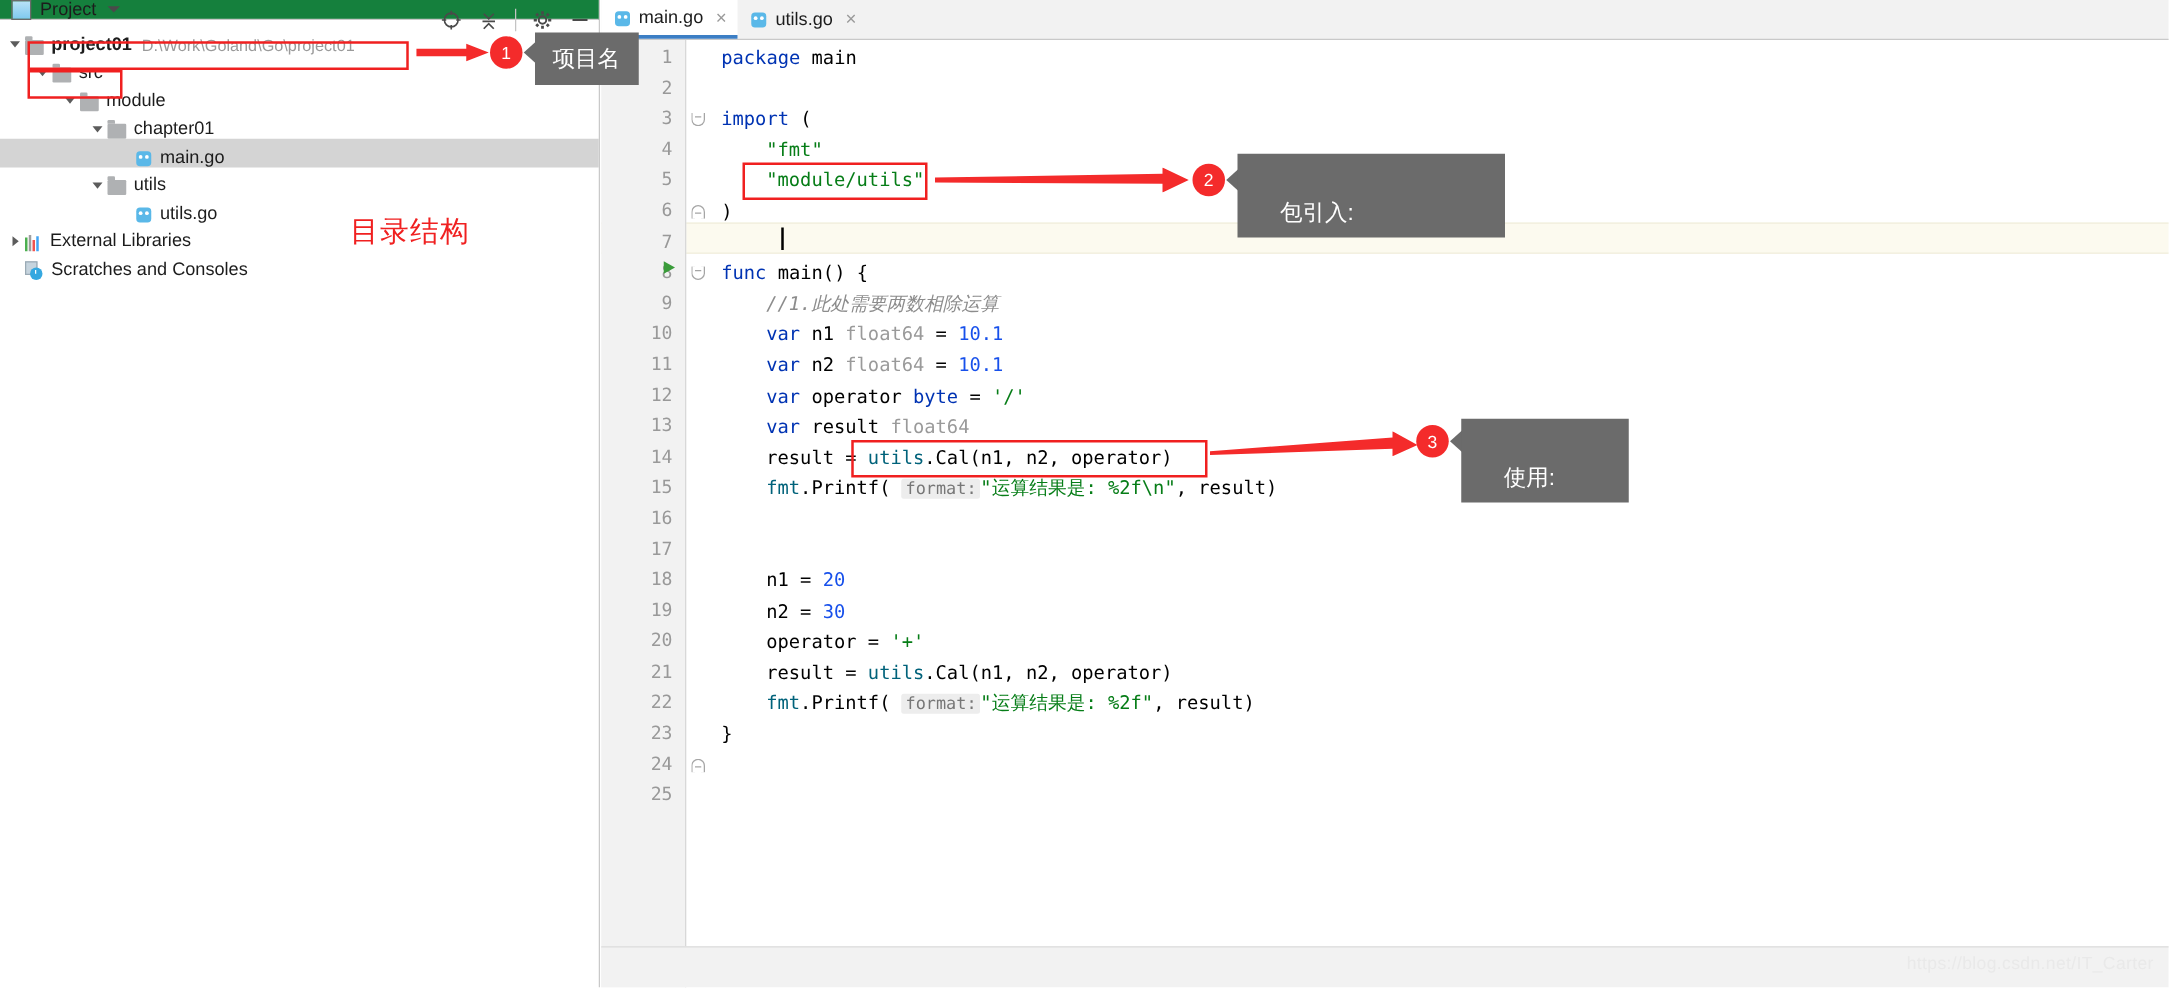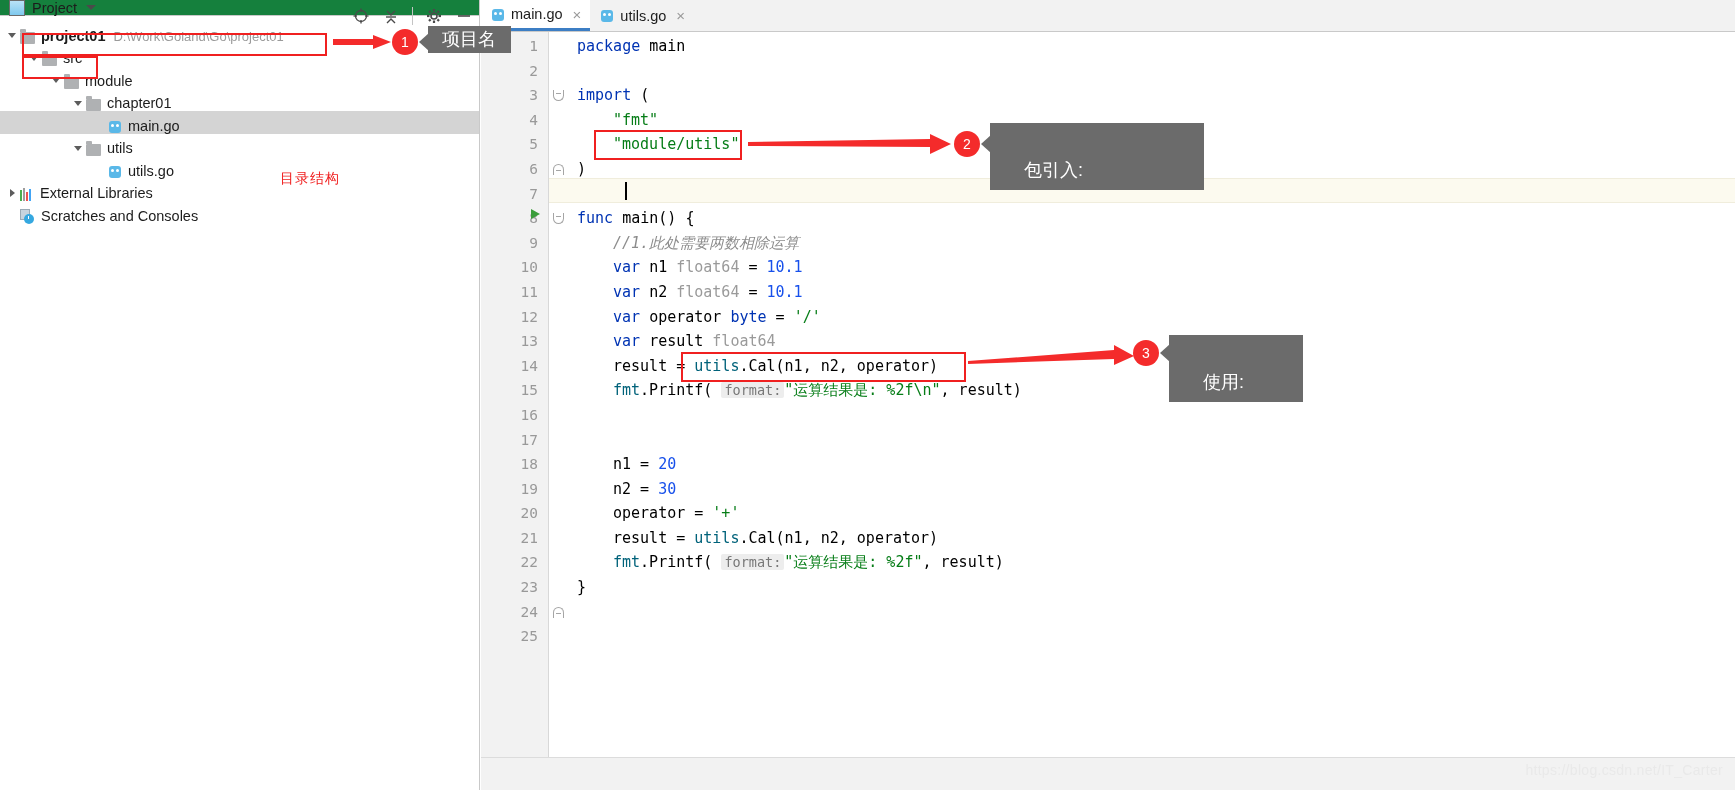--- a/index.html
+++ b/index.html
@@ -192,21 +192,21 @@
   
   .redbox {
     position: absolute;
     border: 2px solid #f02020;
     box-sizing: border-box;
     pointer-events: none;
   }
   .cn-note {
     position: absolute;
     color: #f02020;
-    font-size: 14px;
+    font-size: 23px;
     font-weight: 500;
     letter-spacing: 1px;
   }
 
   
   .editor-area {
     position: absolute;
     left: 481px; top: 0;
     right: 0; bottom: 0;
     background: #ffffff;
@@ -646,21 +646,21 @@
     </div>
 
     <div class="bottom-strip" style="left:0;"></div>
   </div>
 
   <svg class="arrow-red" style="left:333px; top:33px; width:60px; height:18px;" viewBox="0 0 60 18">
     <polygon points="0,6 40,6 40,2 58,9 40,16 40,12 0,12" fill="#f42b2b"></polygon>
   </svg>
   <div class="badge" style="left:392px; top:29px;">1</div>
   <div class="anno-tip" style="left:419px; top:33px;"></div>
-  <div class="anno-box" style="left:428px; top:26px; width:83px; height:27px; display:flex; align-items:center;">
+  <div class="anno-box" style="left:428px; top:26px; width:83px; height:42px; display:flex; align-items:center;">
     <span>项目名</span>
   </div>
 
   <svg class="arrow-red" style="left:748px; top:134px; width:205px; height:20px;" viewBox="0 0 205 20">
     <polygon points="0,8 182,5 182,0 203,10 182,20 182,13 0,12" fill="#f42b2b"></polygon>
   </svg>
   <div class="badge" style="left:954px; top:131px;">2</div>
   <div class="anno-tip" style="left:981px; top:135px;"></div>
   <div class="anno-box" style="left:990px; top:123px; width:214px; height:67px;">
     <span>包引入:</span>

